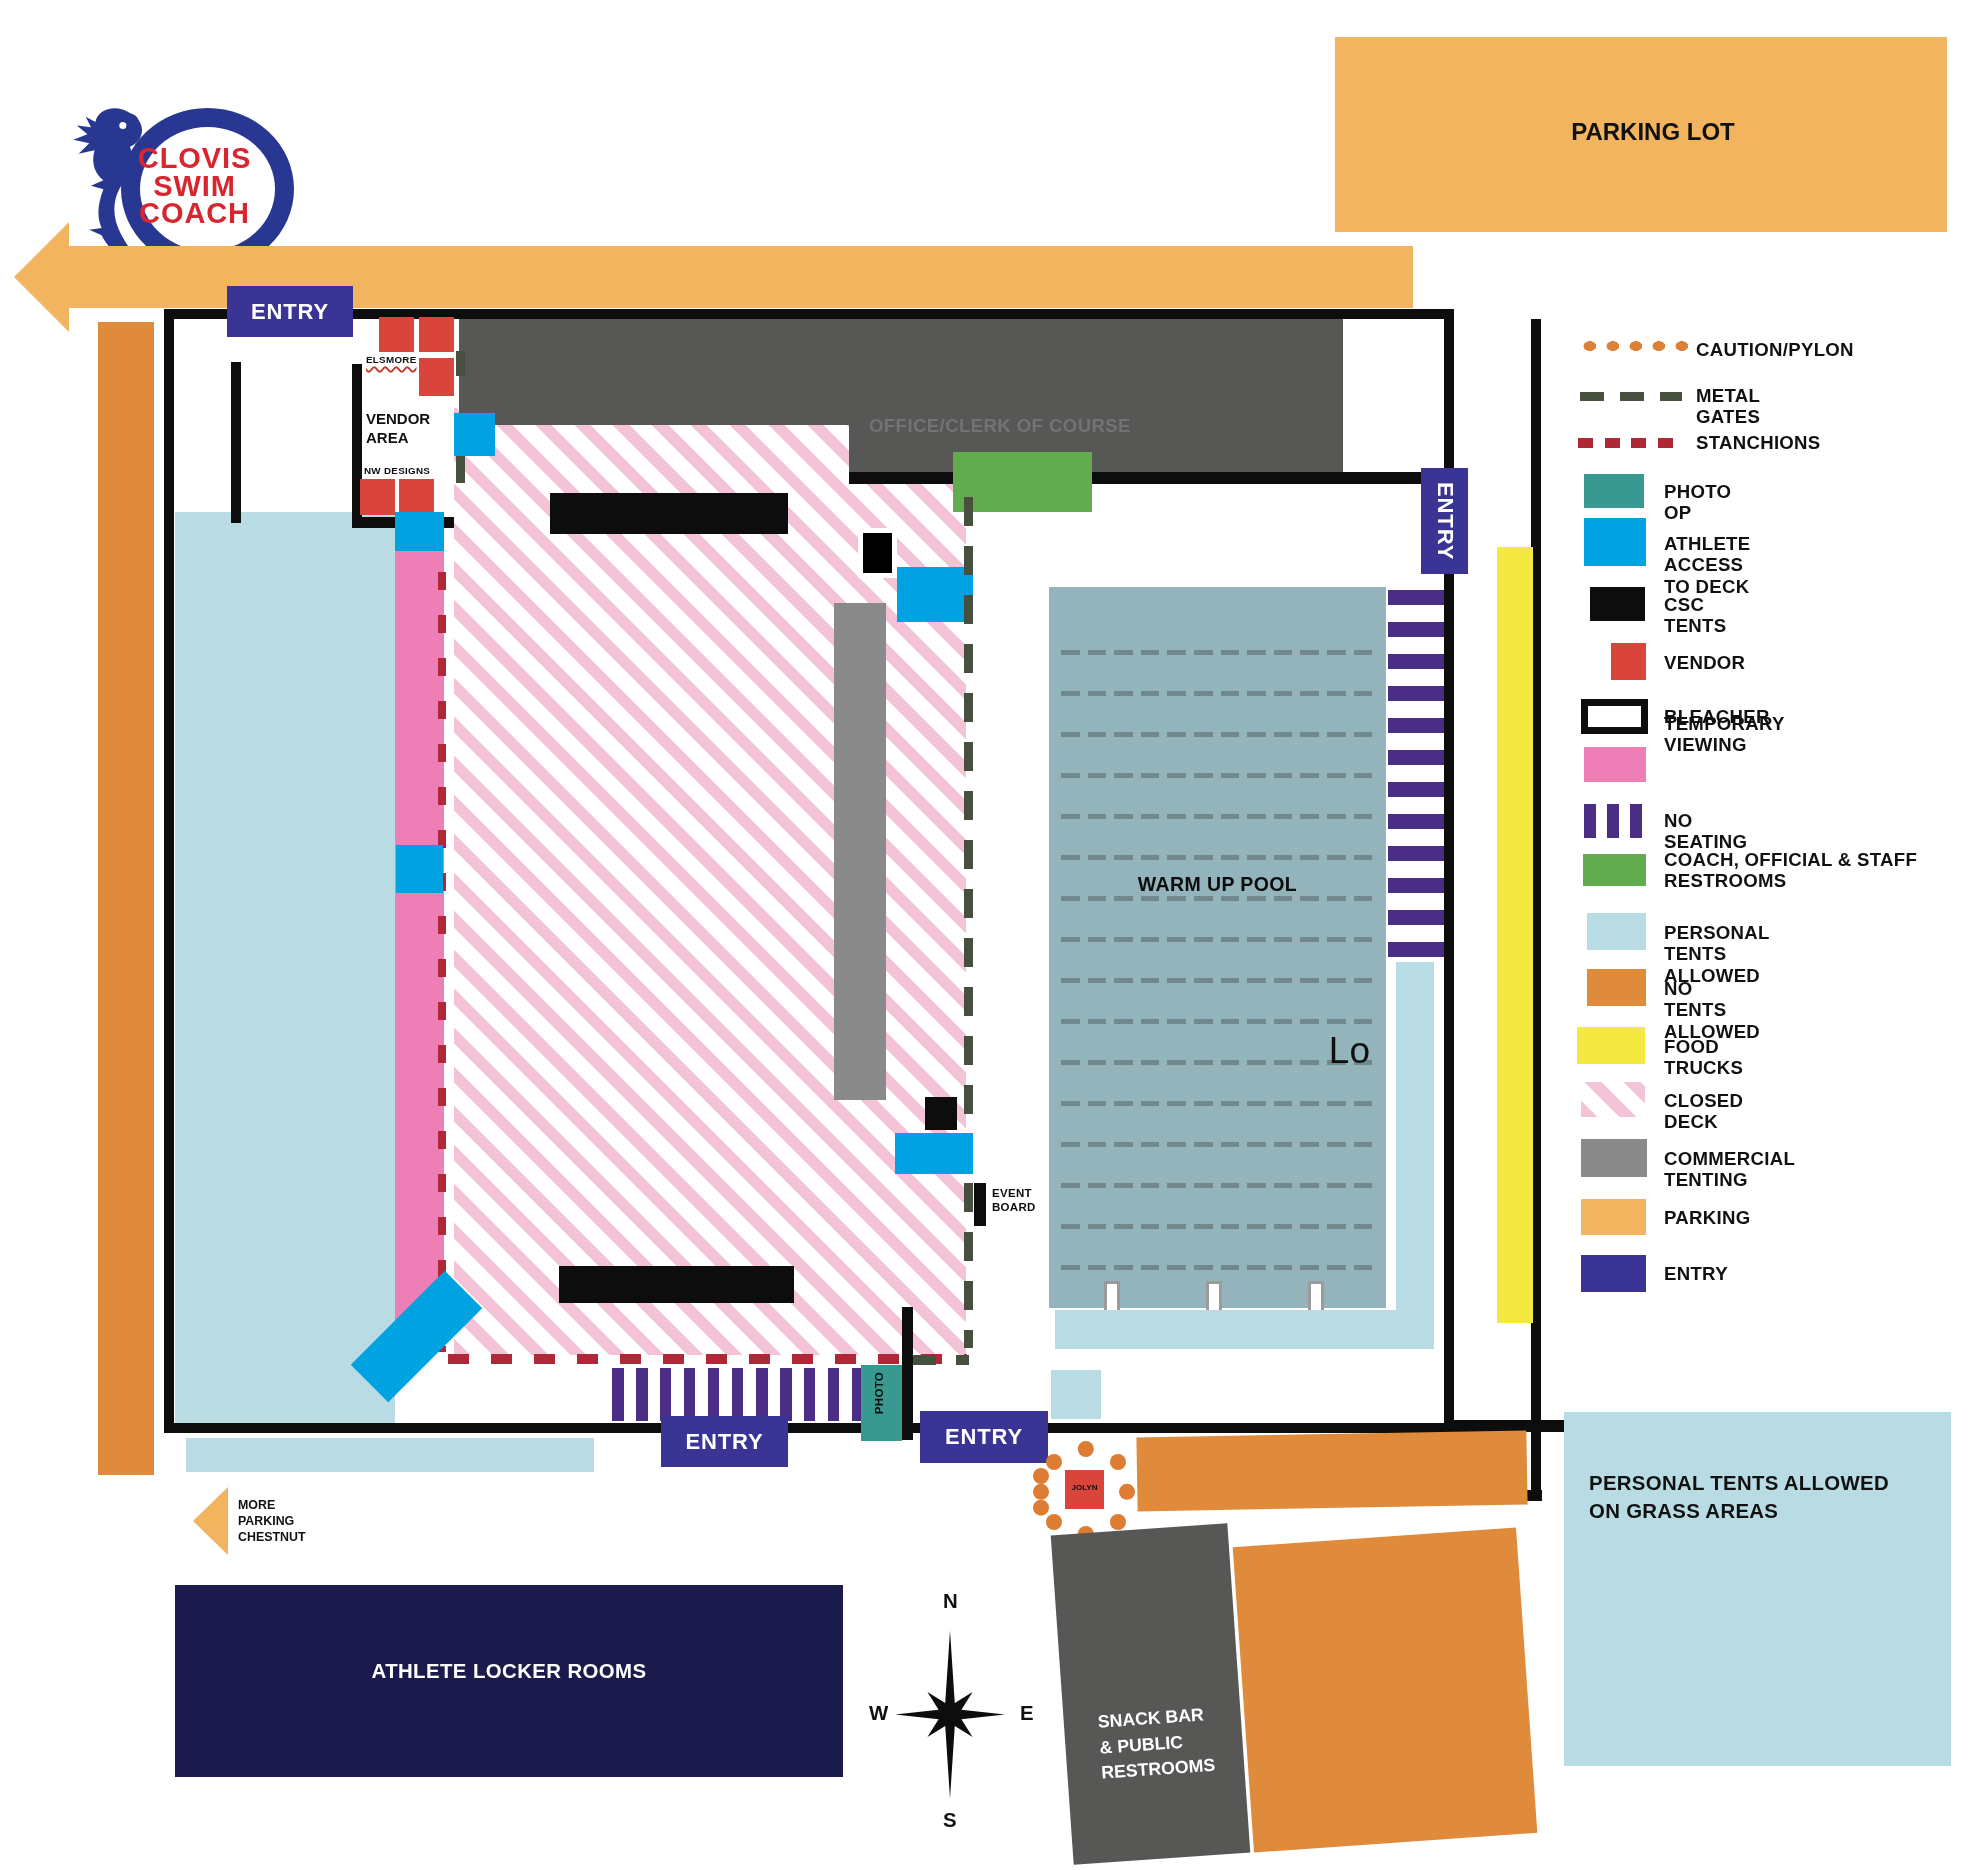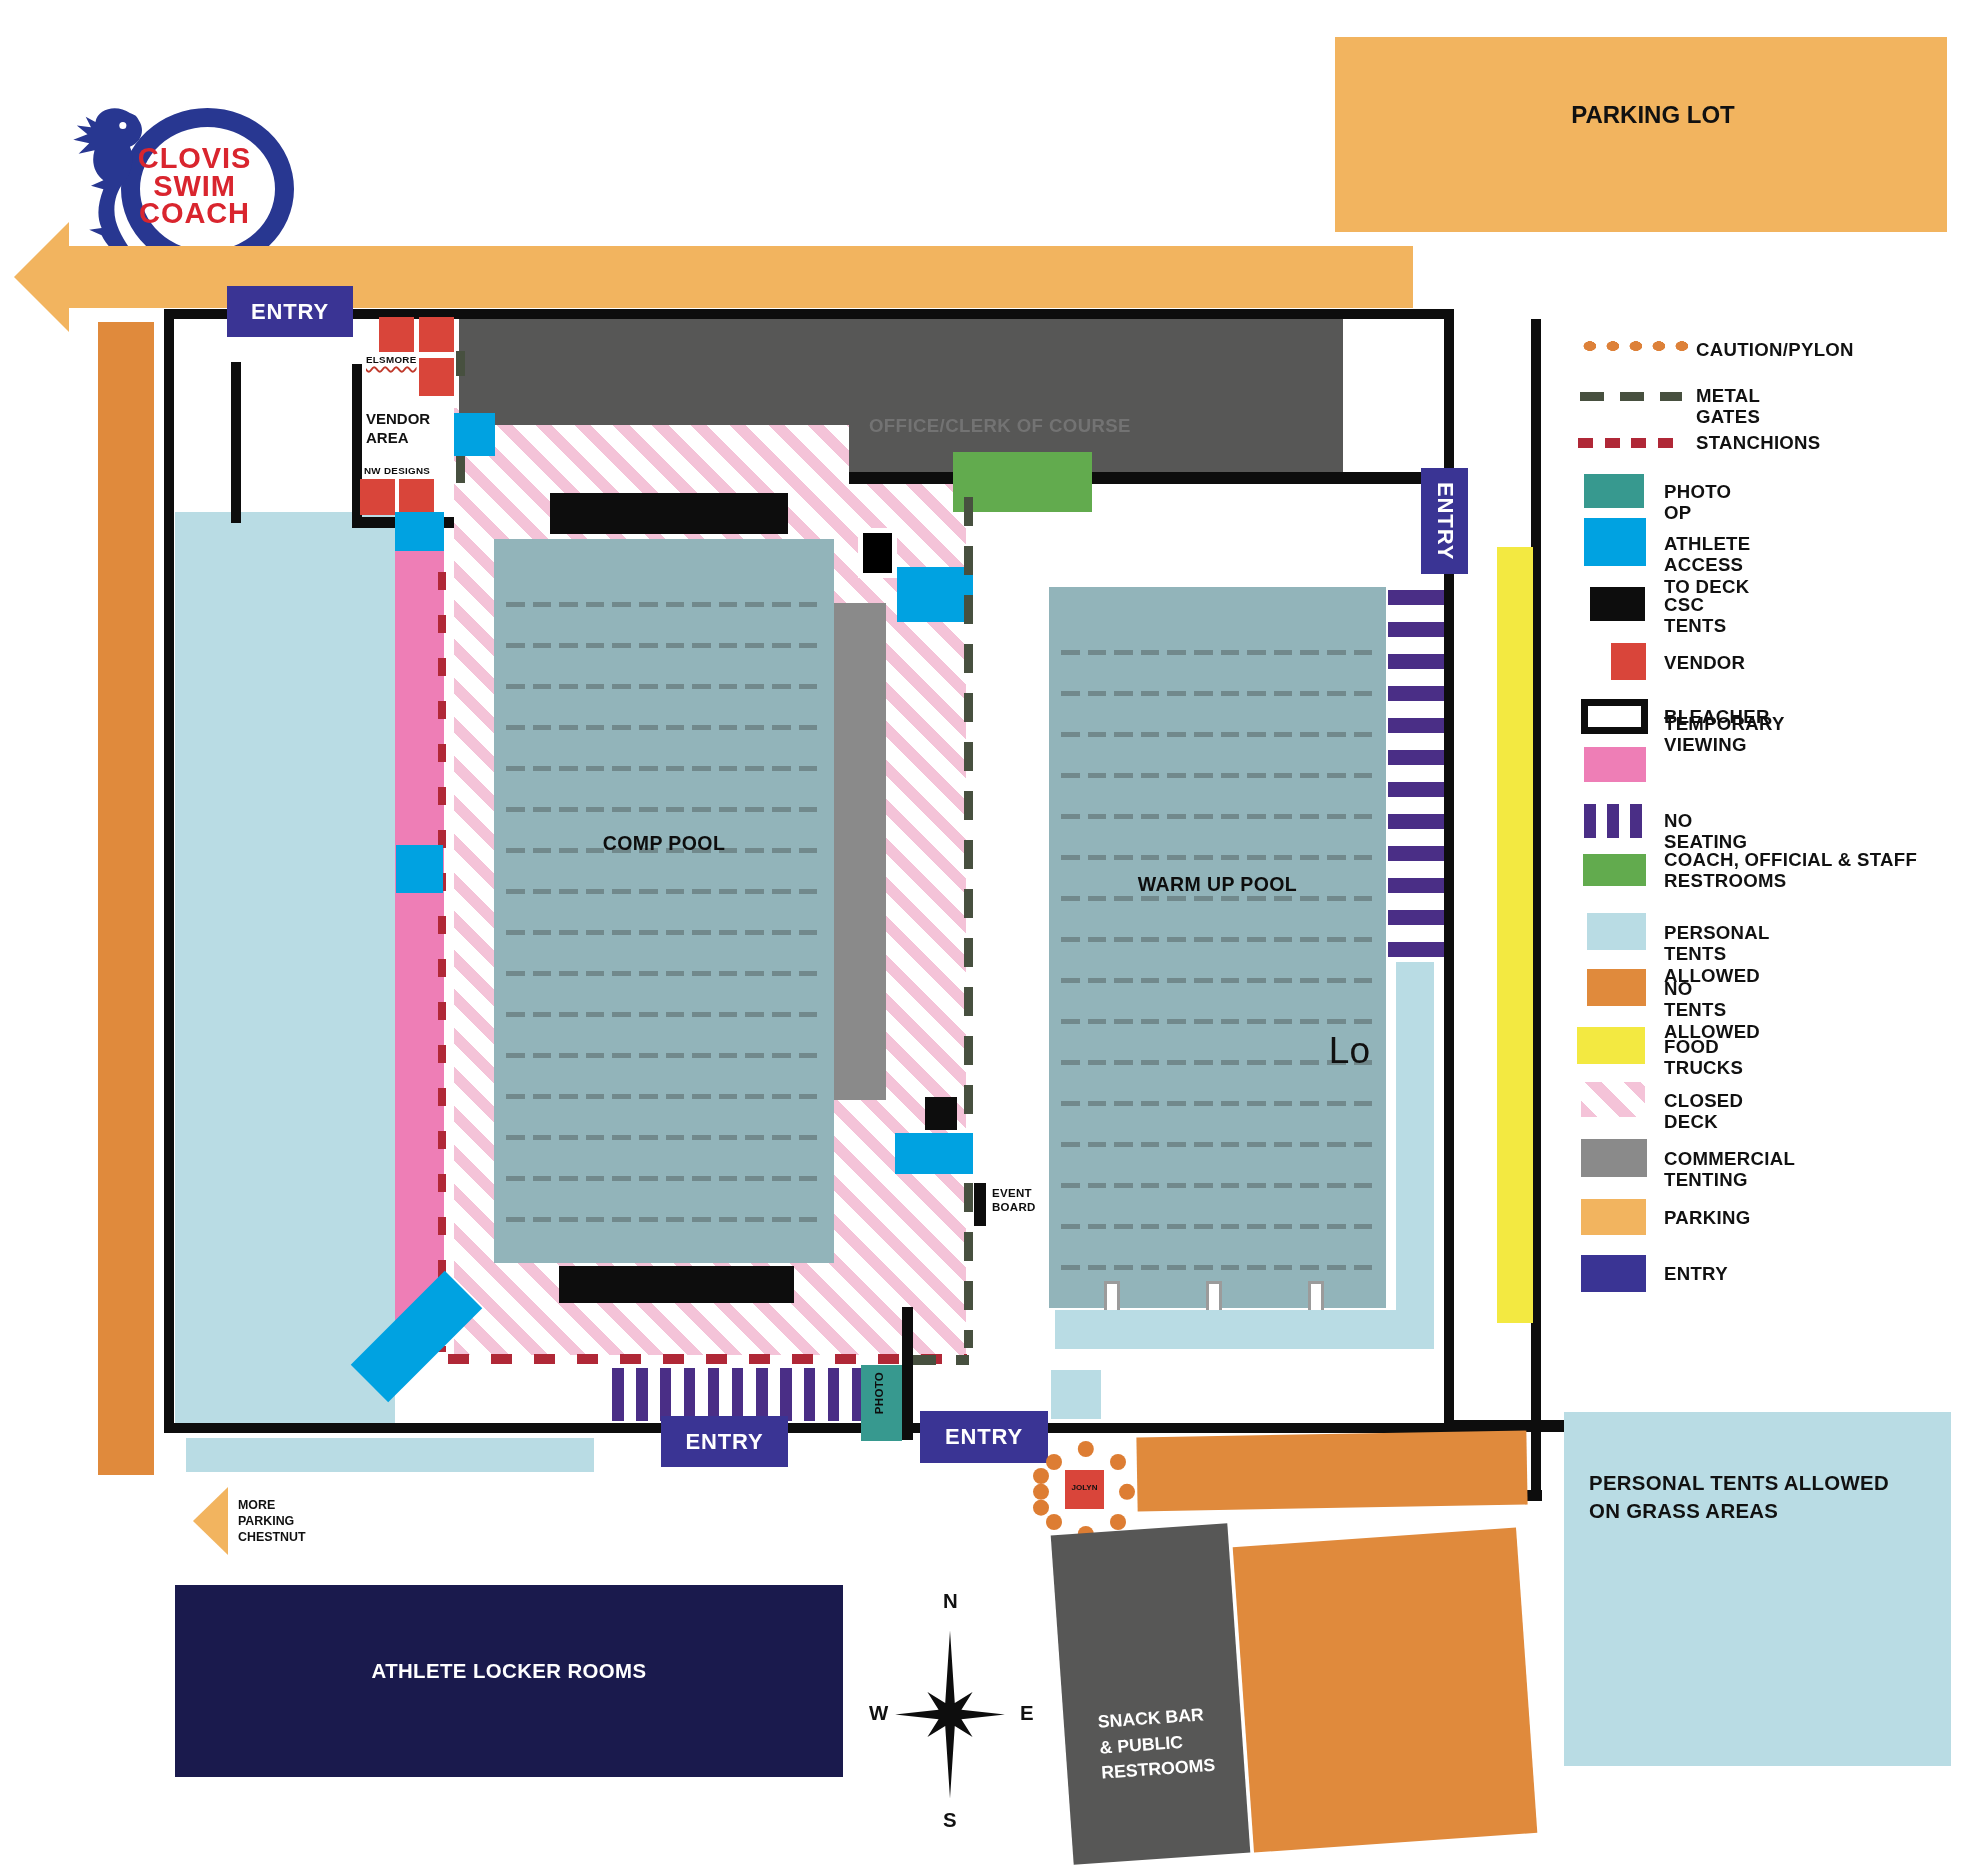--- a/index.html
+++ b/index.html
@@ -74,21 +74,21 @@
       <circle cx="62" cy="24" r="4" fill="#ffffff"></circle>
     </svg>
     <div class="abs logo-text" style="left:62px;top:41px;width:115px;">
       <div>CLOVIS</div>
       <div>SWIM</div>
       <div>COACH</div>
     </div>
   </div>
 
   <div class="abs parkbox" style="left:1335px;top:37px;width:612px;height:195px;">
-    <div class="lbl" style="top:64px;padding-left:24px;">PARKING LOT</div>
+    <div class="lbl" style="top:81px;padding-left:24px;">PARKING LOT</div>
   </div>
 
   <div class="abs orange-strip" style="left:69px;top:246px;width:1344px;height:62px;"></div>
   <div class="abs arrowhead-left" style="left:14px;top:222px;"></div>
 
   <div class="abs noTents" style="left:98px;top:322px;width:56px;height:1153px;"></div>
 
   <div class="abs" style="left:164px;top:309px;width:1290px;height:1124px;border:10.6px solid #0d0d0d;box-sizing:border-box;background:#ffffff;"></div>
   <div class="abs black" style="left:1454px;top:1420px;width:312px;height:11.5px;"></div>
   <div class="abs black" style="left:1531px;top:319px;width:9.8px;height:1179px;"></div>
@@ -107,24 +107,20 @@
   <div class="abs office" style="left:459px;top:319px;width:390px;height:106px;"></div>
   <div class="abs office" style="left:849px;top:319px;width:494px;height:164px;"></div>
   <div class="abs black" style="left:849px;top:472px;width:575px;height:11.5px;"></div>
   <div class="abs maplabel" style="left:869px;top:415px;width:479px;color:#737373;font-size:18.6px;">OFFICE/CLERK OF COURSE</div>
   <div class="abs green" style="left:953px;top:452px;width:139px;height:60px;"></div>
 
   <div class="abs" style="left:858px;top:528px;width:39px;height:50px;background:#000;border:5.3px solid #fff;box-sizing:border-box;"></div>
   <div class="abs blue" style="left:897px;top:567px;width:76px;height:55px;"></div>
   <div class="abs graybar" style="left:834px;top:603px;width:52px;height:497px;"></div>
 
-  <div class="abs pool" style="left:494px;top:539px;width:340px;height:724px;">
-    <div class="lanes"></div>
-    <div class="abs maplabel" style="left:0;right:0;top:293px;text-align:center;">COMP POOL</div>
-  </div>
 
   <div class="abs black" style="left:550px;top:493px;width:238px;height:41px;"></div>
   <div class="abs black" style="left:559px;top:1266px;width:235px;height:37px;"></div>
 
   <div class="abs gate-v" style="left:964px;top:497px;width:8.9px;height:851px;"></div>
   <div class="abs gate-h" style="left:907px;top:1355px;width:62px;height:9.8px;"></div>
   <div class="abs black" style="left:925px;top:1097px;width:32px;height:33px;"></div>
   <div class="abs blue" style="left:895px;top:1133px;width:78px;height:41px;"></div>
 
   <div class="abs black" style="left:974px;top:1183px;width:11.5px;height:43px;"></div>

